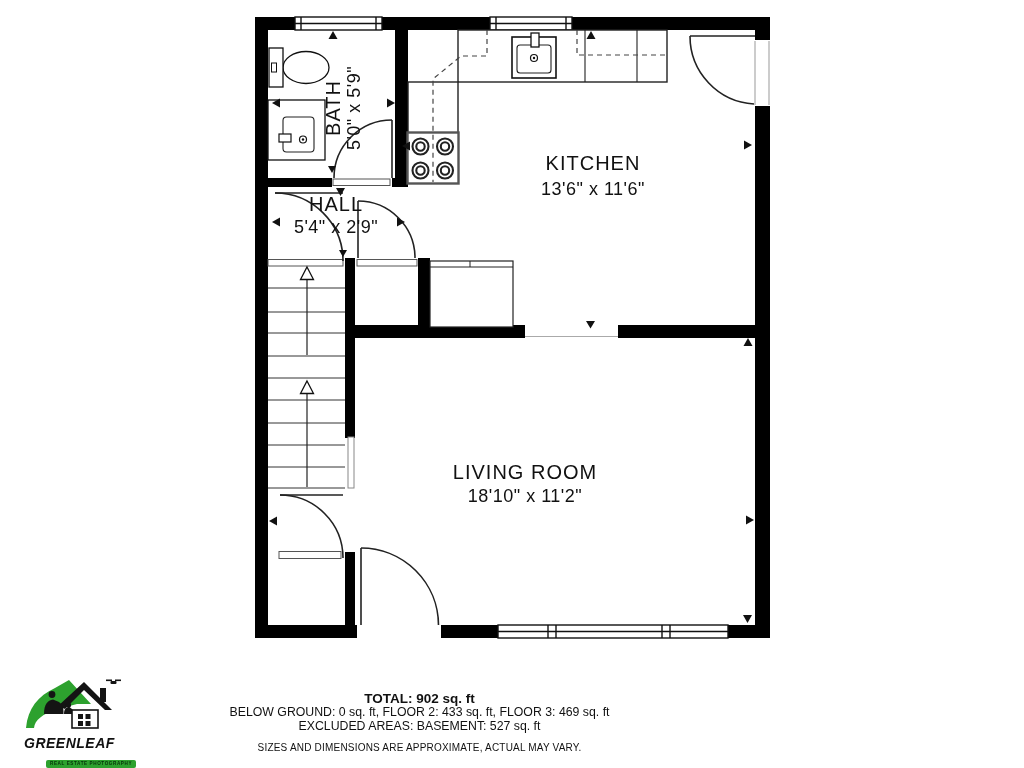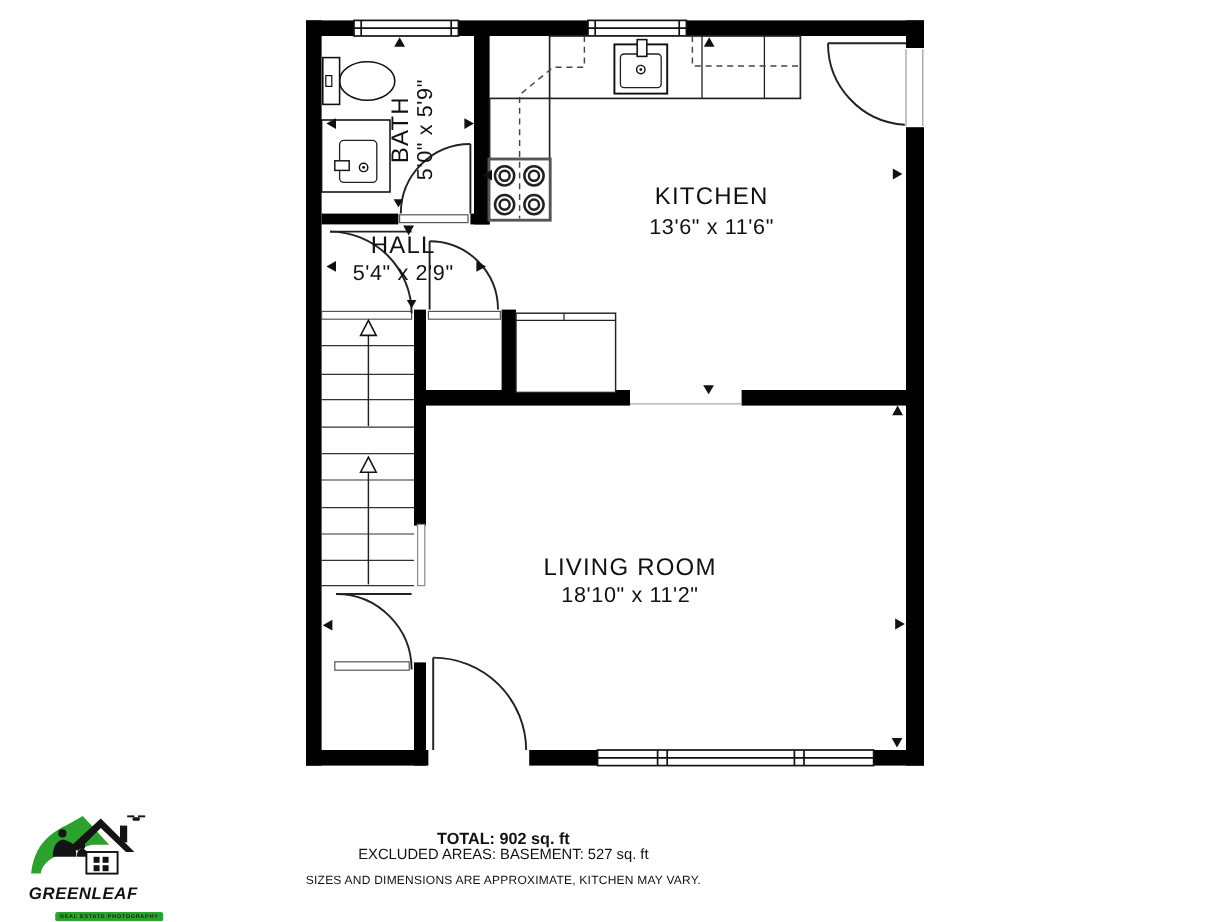--- a/index.html
+++ b/index.html
@@ -231,17 +231,18 @@
         <rect x="58" y="45" width="5" height="5" fill="#141414"></rect>
         <rect x="65.5" y="45" width="5" height="5" fill="#141414"></rect>
       </g>
     </svg>
     <div class="brand-name">GREENLEAF</div>
     <div class="brand-tagline">REAL ESTATE PHOTOGRAPHY</div>
   </div>
 
   <div class="summary">
     <div class="total">TOTAL: 902 sq. ft</div>
+    <div class="floors">BELOW GROUND: 0 sq. ft, FLOOR 2: 433 sq. ft, FLOOR 3: 469 sq. ft</div>
     <div class="excluded">EXCLUDED AREAS: BASEMENT: 527 sq. ft</div>
-    <div class="disclaimer">SIZES AND DIMENSIONS ARE APPROXIMATE, KITCHEN MAY VARY.</div>
+    <div class="disclaimer">SIZES AND DIMENSIONS ARE APPROXIMATE, ACTUAL MAY VARY.</div>
   </div>
 
 </div>
 
 </body></html>

